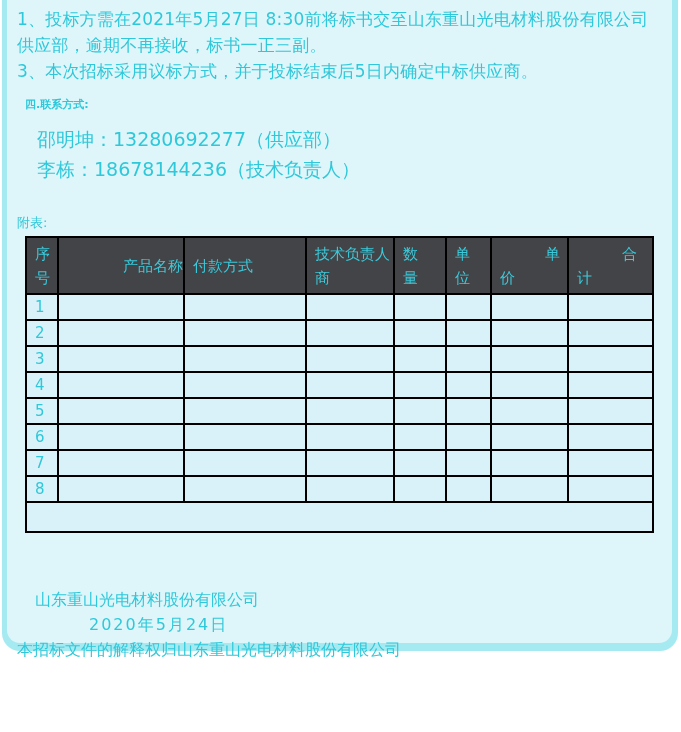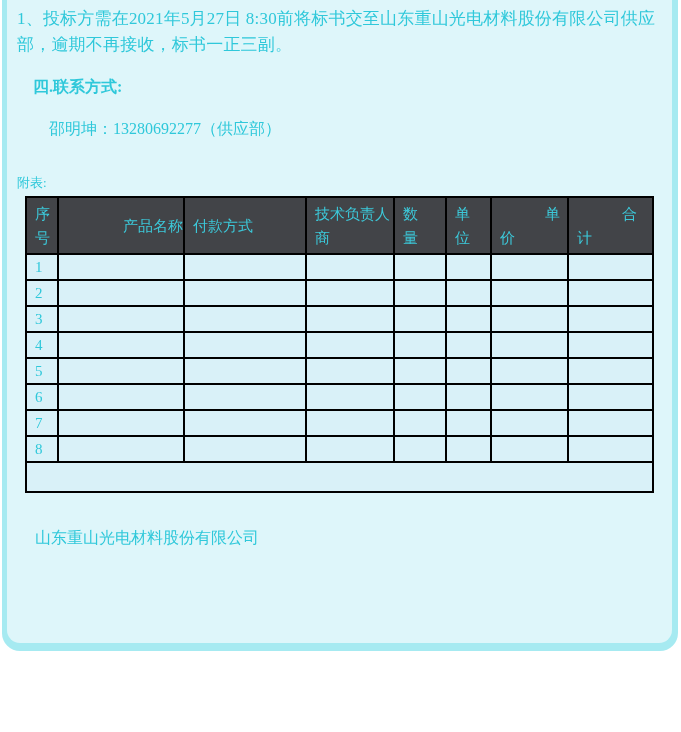--- a/index.html
+++ b/index.html
@@ -8,21 +8,20 @@
     width: 681px;
     height: 732px;
     background: #ffffff;
     overflow: hidden;
     font-family: "DejaVu Sans", "Liberation Sans", sans-serif;
   }
   .stage {
     position: relative;
     width: 681px;
     height: 656px;
-    font-family: Liberation Serif, serif;
   }
   .frame {
     position: absolute;
     left: 2px;
     right: 3px;
     top: -26px;
     bottom: 5px;
     background: #a6eaf1;
     border-radius: 18px;
   }
@@ -40,29 +39,29 @@
     color: #2fc8da;
   }
   .para {
     margin: 0;
     font-size: 17px;
     line-height: 26px;
     letter-spacing: 0.2px;
     word-break: break-all;
   }
   .heading {
-    margin: 16px;
-    font-size: 16px;
+    margin: 8px;
+    font-size: 11px;
     line-height: 26px;
     font-weight: bold;
   }
   .contact {
-    margin: 16px;
+    margin: 4px;
     padding-left: 16px;
-    font-size: 16px;
+    font-size: 19px;
     line-height: 26px;
   }
   .attach {
     margin: 28px 0 0 0;
     font-size: 13px;
     line-height: 26px;
   }
   table.product-table {
     margin-left: 8px;
     width: 627px;
@@ -99,42 +98,44 @@
   .product-table tbody tr { height: 26px; }
   .product-table tbody tr.merged-row { height: 30px; }
   .product-table td {
     background: #d9f1f8;
     color: #2fc8da;
     font-size: 15px;
     line-height: 20px;
     vertical-align: top;
     padding: 2px 0 0 8px;
   }
-  .footer { margin-top: 32px; }
+  .footer { margin-top: 54px; }
   .footer p {
     margin: 0;
     font-size: 16px;
     line-height: 25px;
   }
   .f-company { padding-left: 18px; }
   .f-date { padding-left: 72px; letter-spacing: 2px; }
   .f-note { padding-left: 0; }
 </style>
 </head>
 <body>
 
 <div class="stage">
   <div class="frame"></div>
   <div class="card">
     <div class="content">
 
       <p class="para">1、投标方需在2021年5月27日 8:30前将标书交至山东重山光电材料股份有限公司供应部，逾期不再接收，标书一正三副。</p>
+      <p class="para">3、本次招标采用议标方式，并于投标结束后5日内确定中标供应商。</p>
 
       <p class="heading">四.联系方式:</p>
       <p class="contact">邵明坤：13280692277（供应部）</p>
+      <p class="contact">李栋：18678144236（技术负责人）</p>
 
       <p class="attach">附表:</p>
 
       <table class="product-table">
         <colgroup>
           <col class="c1">
             <col class="c2">
             <col class="c3">
             <col class="c4">
           <col class="c5">
@@ -242,17 +243,19 @@
               <td></td>
             </tr>
             <tr class="merged-row">
               <td colspan="8"></td>
             </tr>
           </tbody>
       </table>
 
       <div class="footer">
         <p class="f-company">山东重山光电材料股份有限公司</p>
+        <p class="f-date">2020年5月24日</p>
+        <p class="f-note">本招标文件的解释权归山东重山光电材料股份有限公司</p>
       </div>
 
     </div>
   </div>
 </div>
 
 </body></html>

